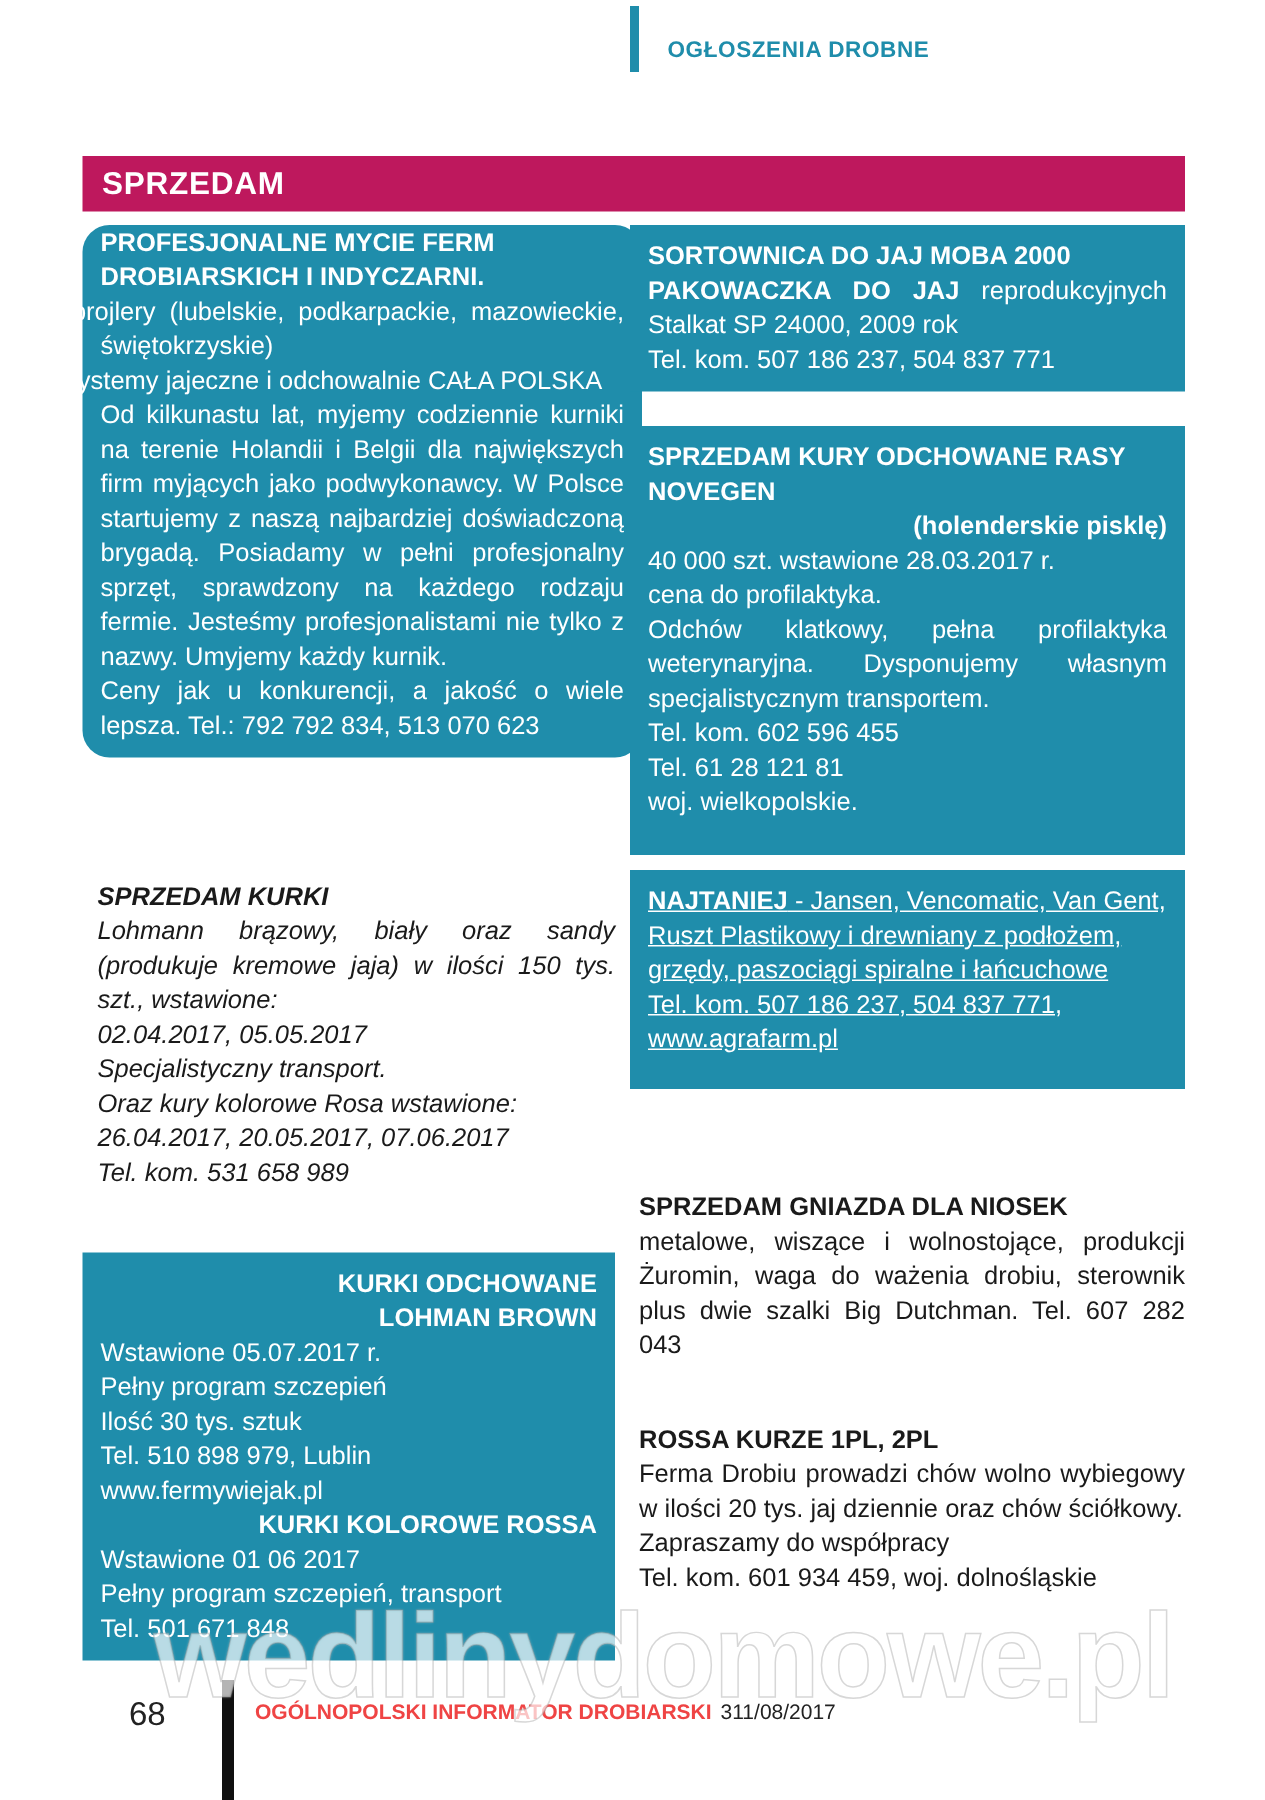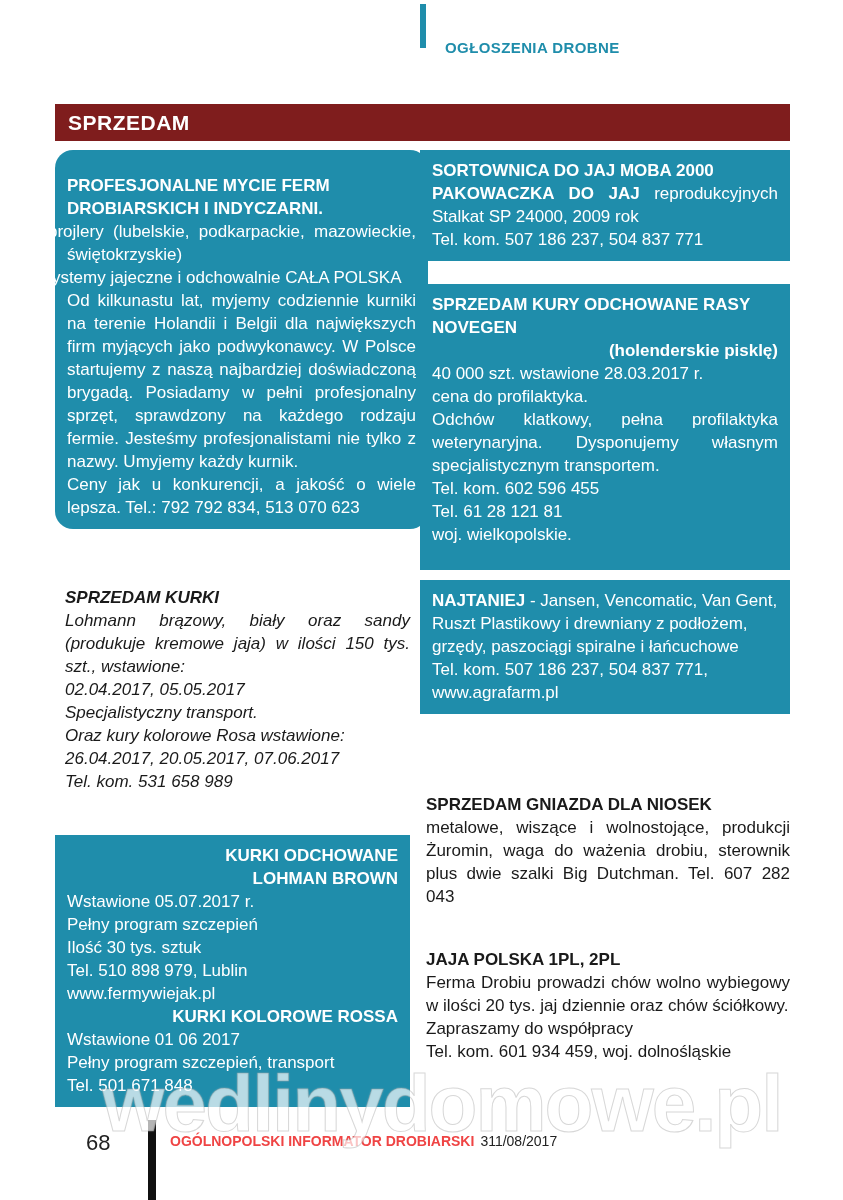--- a/index.html
+++ b/index.html
@@ -17,37 +17,37 @@
   .ad h3, .ad p, .ad div { margin: 0; padding: 0; font-size: 17px; line-height: 23px; }
   .ad h3 { font-weight: bold; }
   .b { font-weight: bold; text-align: right; }
   .just { text-align: justify; }
   .bullet { padding-left: 34px; text-indent: -34px; }
 
   #top-bar { left: 420px; top: 4px; width: 6px; height: 44px; background: #1f8dab; }
   #page-header-title {
     left: 445px; top: 25px;
     font-size: 15px; font-weight: bold;
-    color: #1f8dab; letter-spacing: 0.4px; margin-top: 14px;
+    color: #1f8dab; letter-spacing: 0.4px;
   }
 
   #banner {
     left: 55px; top: 104px; width: 735px; height: 37px;
-    background: #7f1d1d; color: #fff;
+    background: #be185d; color: #fff;
     display: flex; align-items: center;
     padding-left: 13px; box-sizing: border-box;
     font-size: 21px; font-weight: bold; letter-spacing: 0.5px;
   }
 
-  #ad-l1 { left: 55px;  top: 150px; width: 373px; padding: 24px 12px 10px; box-sizing: border-box; border-radius: 18px; }
+  #ad-l1 { left: 55px;  top: 150px; width: 373px; padding: 0 12px 10px; box-sizing: border-box; border-radius: 18px; }
   #ad-l2 { left: 65px;  top: 586px; width: 345px; font-style: italic; }
   #ad-l3 { left: 55px;  top: 835px; width: 355px; padding: 9px 12px 10px; box-sizing: border-box; }
   #ad-r1 { left: 420px; top: 150px; width: 370px; padding: 9px 12px 10px; box-sizing: border-box; }
   #ad-r2 { left: 420px; top: 284px; width: 370px; padding: 9px 12px 24px; box-sizing: border-box; }
-  #ad-r3 { left: 420px; top: 580px; width: 370px; padding: 9px 12px 10px; box-sizing: border-box; }
+  #ad-r3 { left: 420px; top: 580px; width: 370px; padding: 9px 12px 22px; box-sizing: border-box; text-decoration: underline; }
   #ad-r4 { left: 426px; top: 793px; width: 364px; }
   #ad-r5 { left: 426px; top: 948px; width: 364px; }
 
   #footer-pageno { left: 86px; top: 1130px; font-size: 22px; color: #222; }
   #footer-bar { left: 148px; top: 1120px; width: 8px; height: 80px; background: #101010; }
   #footer-text { left: 170px; top: 1133px; font-size: 14px; white-space: nowrap; }
   #footer-text .mag { font-weight: bold; color: #ef4444; }
   #footer-text .issue { font-weight: normal; color: #222; margin-left: 6px; }
 
   #watermark {
@@ -128,21 +128,21 @@
     <p><b class="b">NAJTANIEJ</b><span> - Jansen, Vencomatic, Van Gent, Ruszt Plastikowy i drewniany z podłożem, grzędy, paszociągi spiralne i łańcuchowe</span></p>
     <p>Tel. kom. 507 186 237, 504 837 771, www.agrafarm.pl</p>
   </article>
 
   <article class="abs ad" id="ad-r4">
     <h3>SPRZEDAM GNIAZDA DLA NIOSEK</h3>
     <p class="just">metalowe, wiszące i wolnostojące, produkcji Żuromin, waga do ważenia drobiu, sterownik plus dwie szalki Big Dutchman. Tel. 607 282 043</p>
   </article>
 
   <article class="abs ad" id="ad-r5">
-    <h3>JAJA POLSKA 1PL, 2PL</h3>
+    <h3>ROSSA KURZE 1PL, 2PL</h3>
     <p class="just">Ferma Drobiu prowadzi chów wolno wybiegowy w ilości 20 tys. jaj dziennie oraz chów ściółkowy.</p>
     <div>Zapraszamy do współpracy</div>
     <div>Tel. kom. 601 934 459, woj. dolnośląskie</div>
   </article>
 
   <div class="abs" id="watermark">wedlinydomowe.pl</div>
 
   <div class="abs" id="footer-pageno">68</div>
   <div class="abs" id="footer-bar"></div>
   <div class="abs" id="footer-text">

